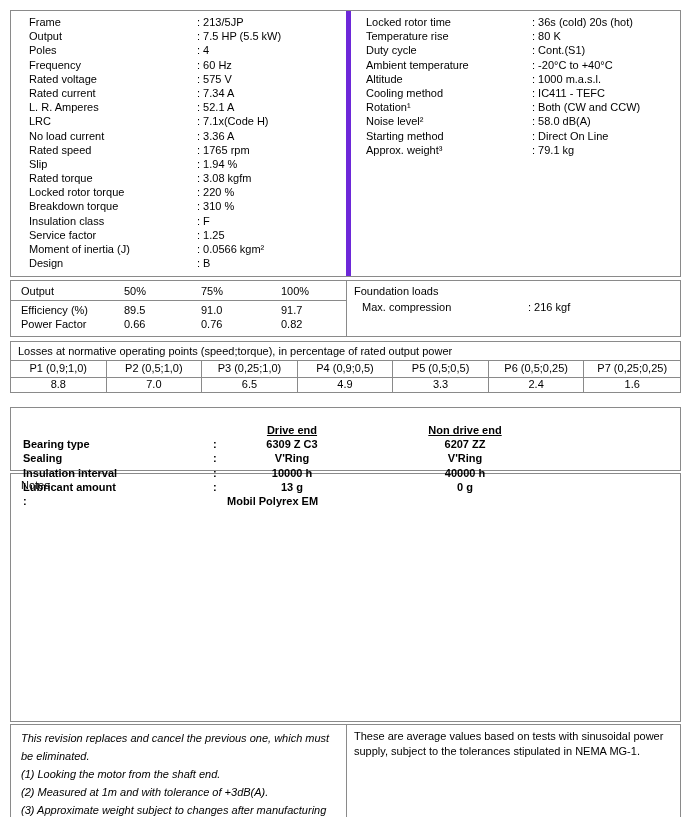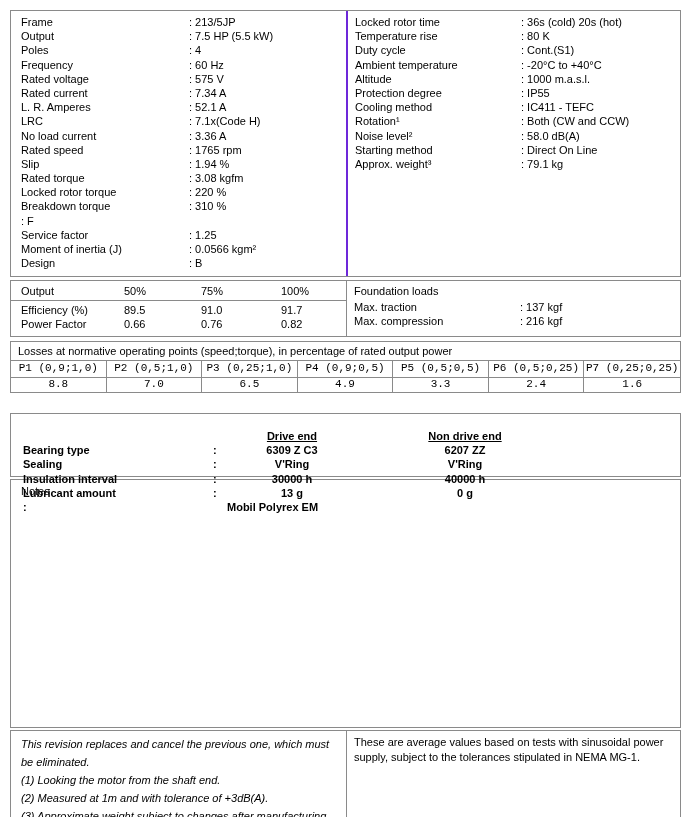--- a/index.html
+++ b/index.html
@@ -10,39 +10,39 @@
     color:#000000;
     position:relative;
   }
   .sheet { position:absolute; left:10px; top:10px; width:671px; }
   .box { border:1px solid #8a8a8a; background:#ffffff; }
 
   
   .box-specs { height:267px; display:flex; margin-bottom:3px; }
   .col { padding:4px 4px 0 10px; overflow:hidden; }
   .col-left { width:335px; flex:none; }
-  .col-right { flex:1; border-left:2px solid #6d28d9; padding-left:7px; }
-  .spec-row { display:flex; line-height:14.18px; white-space:nowrap; }
+  .col-right { flex:1; border-left:5px solid #6d28d9; padding-left:7px; }
+  .spec-row { display:flex; line-height:14.18px; white-space:nowrap;margin-left:8px; }
   .spec-row .lab { width:168px; flex:none; }
   .col-right .spec-row .lab, .mid-right .spec-row .lab { width:166px; flex:none; }
 
   
   .box-mid { height:57px; display:flex; margin-bottom:4px; }
   .mid-left { width:335px; flex:none; }
   .perf-grid { display:grid; grid-template-columns:103px 77px 80px 1fr; line-height:14.2px; padding-left:10px; }
   .perf-header { padding-top:3px; padding-bottom:2px; border-bottom:1px solid #8a8a8a; }
   .perf-rows { padding-top:2px; }
   .mid-right { flex:1; border-left:1px solid #8a8a8a; padding:3px 4px 0 7px; }
   .found-title { line-height:14.2px; padding-bottom:2px; }
 
   
-  .box-losses { margin-bottom:20px; }
+  .box-losses { margin-bottom:14px; }
   .losses-title { padding:3px 8px 2px 7px; line-height:13px; border-bottom:1px solid #8a8a8a; white-space:nowrap; }
   .loss-grid { display:grid; grid-template-columns:repeat(7,1fr); text-align:center; }
-  .loss-cell { border-right:1px solid #8a8a8a; line-height:13.5px;font-family:Liberation Mono, monospace; }
+  .loss-cell { border-right:1px solid #8a8a8a; line-height:13.5px; }
   .loss-cell:last-child { border-right:none; }
   .loss-heads .loss-cell { border-bottom:1px solid #8a8a8a; padding:1px 0; }
   .loss-vals .loss-cell { padding:0 0 1px 0; }
 
   
   .box-bearings { height:64px; margin-bottom:2px; padding-top:15px;font-weight:bold; }
   .bear-grid { display:grid; grid-template-columns:190px 14px 130px 216px 1fr; line-height:14.2px; padding-left:12px; }
   .bg-drive, .bg-nondrive { text-align:center; }
   .bg-head { text-decoration:underline; }
   .bg-span { grid-column:3 / 5; text-align:left; padding-right:45px; }
@@ -127,20 +127,21 @@
           <span class="lab">Locked rotor torque</span>
           <span class="val">: 220 %</span>
         </div>
 
         <div class="spec-row">
           <span class="lab">Breakdown torque</span>
           <span class="val">: 310 %</span>
         </div>
 
         <div class="spec-row">
+          <span class="lab">Insulation class</span>
           <span class="val">: F</span>
         </div>
 
         <div class="spec-row">
           <span class="lab">Service factor</span>
           <span class="val">: 1.25</span>
         </div>
 
         <div class="spec-row">
           <span class="lab">Moment of inertia (J)</span>
@@ -172,24 +173,20 @@
         <div class="spec-row">
           <span class="lab">Ambient temperature</span>
           <span class="val">: -20°C to +40°C</span>
         </div>
 
         <div class="spec-row">
           <span class="lab">Altitude</span>
           <span class="val">: 1000 m.a.s.l.</span>
         </div>
 
-        <div class="spec-row">
-          <span class="lab">Protection degree</span>
-          <span class="val">: IP55</span>
-        </div>
 
         <div class="spec-row">
           <span class="lab">Cooling method</span>
           <span class="val">: IC411 - TEFC</span>
         </div>
 
 
         <div class="spec-row">
           <span class="lab">Rotation¹</span>
           <span class="val">: Both (CW and CCW)</span>
@@ -234,24 +231,20 @@
             <span>0.66</span>
             <span>0.76</span>
             <span>0.82</span>
           </div>
         </div>
     </div>
     <div class="mid-right">
       <div class="found-title">Foundation loads</div>
       <div>
 
-          <div class="spec-row">
-            <span class="lab">Max. traction</span>
-            <span class="val">: 137 kgf</span>
-          </div>
 
           <div class="spec-row">
             <span class="lab">Max. compression</span>
             <span class="val">: 216 kgf</span>
           </div>
         </div>
     </div>
   </section>
 
   <section class="box box-losses">
@@ -309,21 +302,21 @@
         <div class="bear-grid">
           <span>Sealing</span>
           <span>:</span>
           <span class="bg-drive">V'Ring</span>
           <span class="bg-nondrive">V'Ring</span>
         </div>
 
         <div class="bear-grid">
           <span>Insulation interval</span>
           <span>:</span>
-          <span class="bg-drive">30000 h</span>
+          <span class="bg-drive">10000 h</span>
           <span class="bg-nondrive">40000 h</span>
         </div>
 
         <div class="bear-grid">
           <span>Lubricant amount</span>
           <span>:</span>
           <span class="bg-drive">13 g</span>
           <span class="bg-nondrive">0 g</span>
         </div>
       </div>

